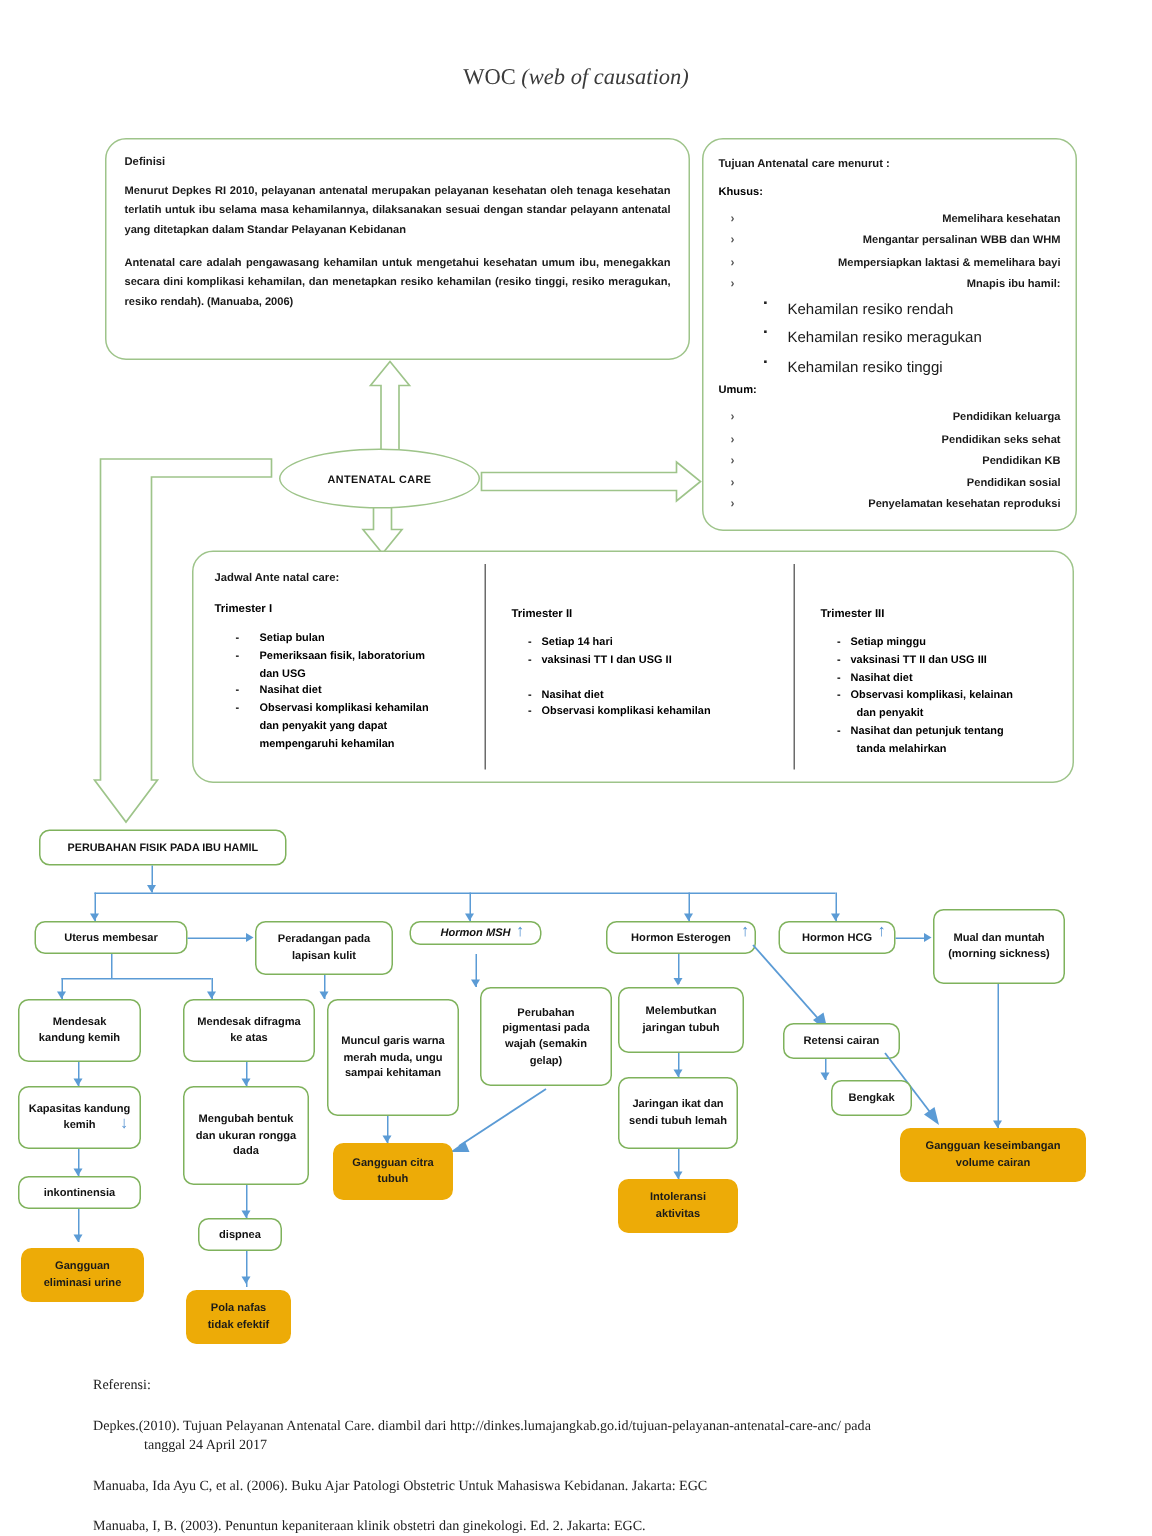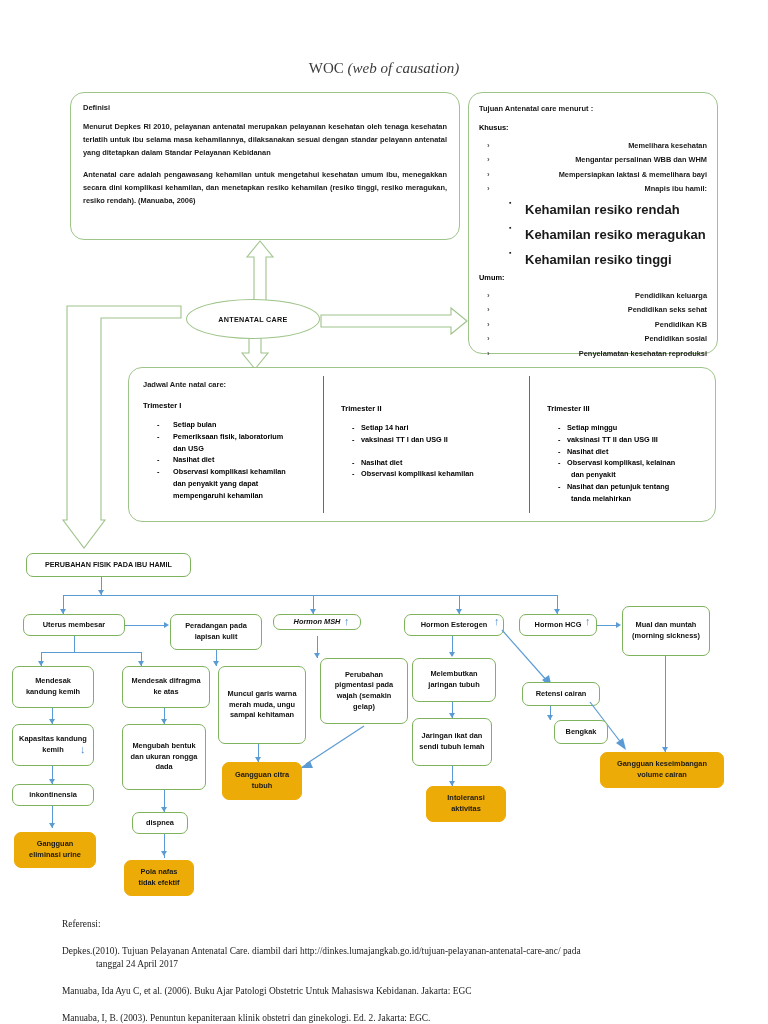--- a/index.html
+++ b/index.html
@@ -3,40 +3,40 @@
 <meta charset="utf-8">
 <style>
   html,body{margin:0;padding:0;background:#ffffff;}
   body{width:768px;height:1024px;position:relative;font-family:"Liberation Sans",sans-serif;color:#000;}
   #page{position:relative;width:768px;height:1024px;overflow:hidden;}
 
   .abs{position:absolute;box-sizing:border-box;}
 
   
   .doc-title{
-    position:absolute;left:0;top:60px;width:768px;text-align:center;
+    position:absolute;left:0;top:44px;width:768px;text-align:center;
     font-family:"Liberation Serif",serif;font-size:15px;color:#3b3b3b;
   }
   .doc-title .ital{font-style:italic;}
 
   
   .panel{
     border:1px solid #9ec48a;border-radius:14px;background:#fff;
   }
   .panel-inner{padding:10px 12px;}
 
   .p-head{font-size:7.5px;font-weight:bold;color:#1a1a1a;margin:0 0 9px 0;}
   .p-body{font-size:7.4px;line-height:1.75;color:#1a1a1a;text-align:justify;margin:0 0 9px 0;font-weight:bold;}
   .p-body:last-child{margin-bottom:0;}
 
   .lst{list-style:none;margin:0 0 0 0;padding:0;}
   .lst li{font-size:7.4px;font-weight:bold;line-height:1.95;color:#1a1a1a;position:relative;padding-left:24px;text-align:right;}
   .lst li:before{content:"\203A";position:absolute;left:8px;top:-1px;color:#555;font-size:8px;}
   .lst2{list-style:none;margin:0;padding:0;}
-  .lst2 li{font-size:13px;font-weight:bold;line-height:1.95;color:#1a1a1a;position:relative;padding-left:46px;}
+  .lst2 li{font-size:10px;font-weight:normal;line-height:1.95;color:#1a1a1a;position:relative;padding-left:46px;}
   .lst2 li:before{content:"\25AA";position:absolute;left:30px;top:-1px;color:#222;font-size:7px;}
 
   .sub-head{font-size:7.4px;font-weight:bold;margin:9px 0 7px 0;}
 
   
   .sched-col{position:absolute;top:0;height:100%;box-sizing:border-box;}
   .vrule{position:absolute;top:8px;bottom:8px;width:1px;background:#6b6b6b;}
   .sc-title{font-size:7.6px;font-weight:bold;margin:0 0 9px 0;}
   .sc-list{list-style:none;margin:0;padding:0;}
   .sc-list li{font-size:7.3px;font-weight:bold;line-height:1.62;position:relative;padding-left:30px;}
@@ -373,21 +373,21 @@
   <div class="tip down" style="left:449px;top:781px;"></div>
 
   <div class="node center" style="left:12px;top:784px;width:82px;height:22px;">
     <span class="txt">inkontinensia</span>
   </div>
 
   <div class="node center" style="left:132px;top:812px;width:56px;height:22px;">
     <span class="txt">dispnea</span>
   </div>
 
-  <div class="node lead orange" style="left:412px;top:786px;width:80px;height:36px;margin-left:14px;">
+  <div class="node lead orange" style="left:412px;top:786px;width:80px;height:36px;">
     <span class="txt">Intoleransi aktivitas</span>
   </div>
 
   <div class="ln v" style="left:52px;top:806px;height:22px;"></div>
   <div class="tip down" style="left:49px;top:823px;"></div>
 
   <div class="ln v" style="left:164px;top:834px;height:24px;"></div>
   <div class="tip down" style="left:161px;top:851px;"></div>
 
   <div class="node lead orange" style="left:14px;top:832px;width:82px;height:36px;">

